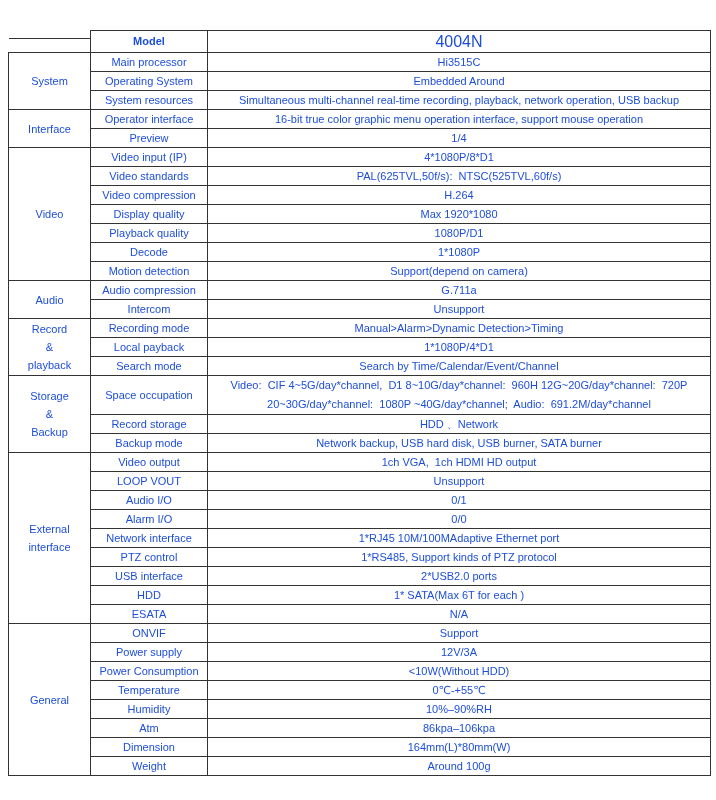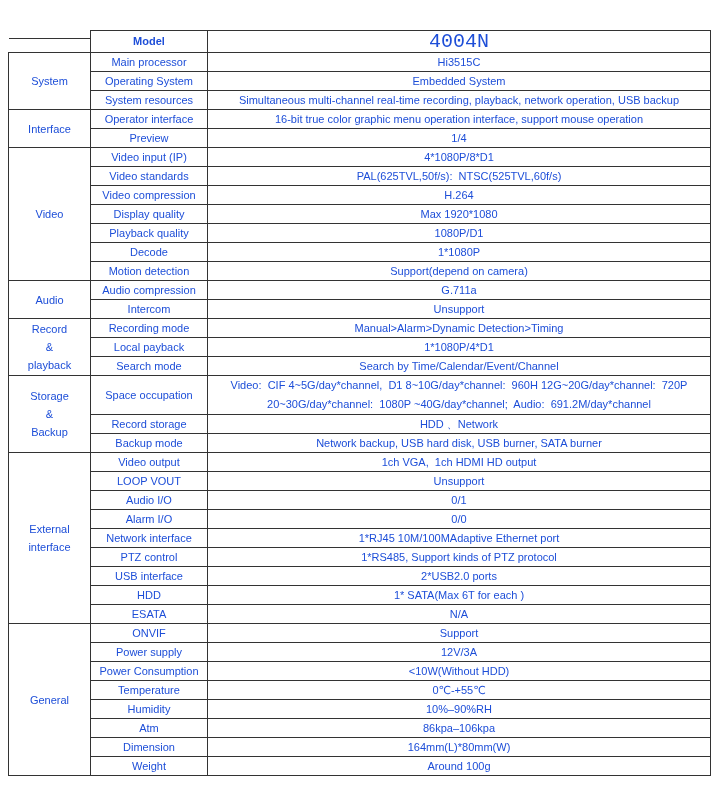--- a/index.html
+++ b/index.html
@@ -38,22 +38,22 @@
   td.corner{border-top:none;border-left:none;position:relative;}
   td.corner::before{
     content:"";position:absolute;left:-1px;right:-1px;top:7px;height:0;
     border-top:1px solid #333333;
   }
   td.corner::after{
     content:"";position:absolute;left:-1px;top:7px;bottom:-1px;width:0;
     border-left:1px solid #333333;
   }
   td.model-value{
-    font-family:Liberation Mono, monospace;
-    font-size:20px;line-height:19px;
+    font-family:Liberation Sans, sans-serif;
+    font-size:16px;line-height:19px;
   }
 </style>
 </head>
 <body>
 
 <div class="page">
   <table class="spec">
     <colgroup>
       <col class="c1">
         <col class="c2">
@@ -65,21 +65,21 @@
         <td class="prop model-label">Model</td>
         <td class="val model-value">4004N</td>
       </tr>
     <tr>
           <td class="cat" rowspan="3">System</td>
           <td class="prop">Main processor</td>
           <td class="val">Hi3515C</td>
         </tr>
         <tr>
           <td class="prop">Operating System</td>
-          <td class="val">Embedded System</td>
+          <td class="val">Embedded Around</td>
         </tr>
         <tr>
           <td class="prop">System resources</td>
           <td class="val">Simultaneous multi-channel real-time recording, playback, network operation, USB backup</td>
         </tr>
         <tr>
           <td class="cat" rowspan="2">Interface</td>
           <td class="prop">Operator interface</td>
           <td class="val">16-bit true color graphic menu operation interface, support mouse operation</td>
         </tr>

